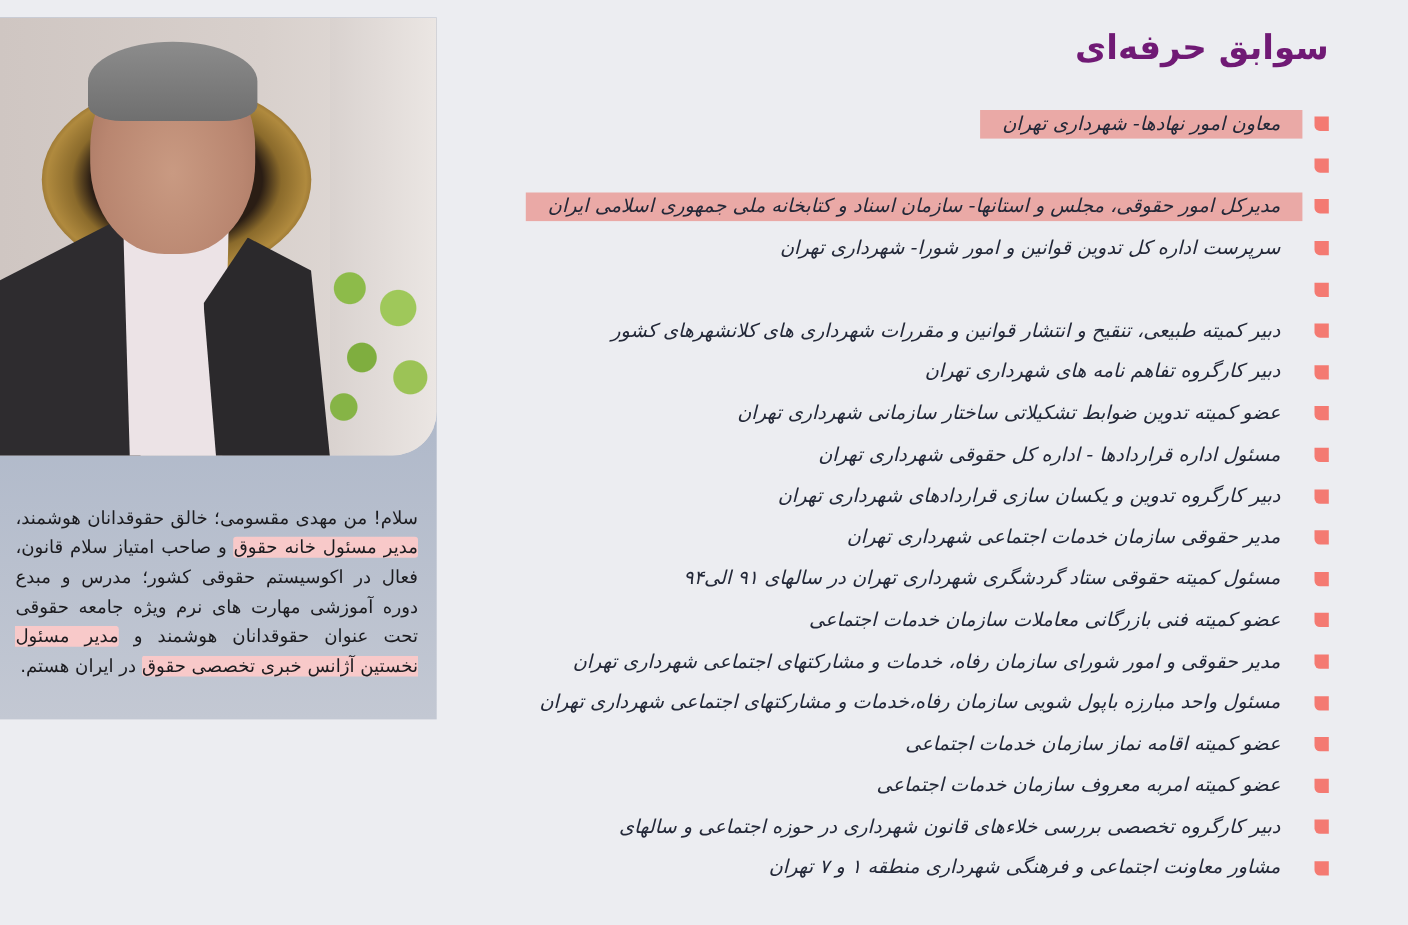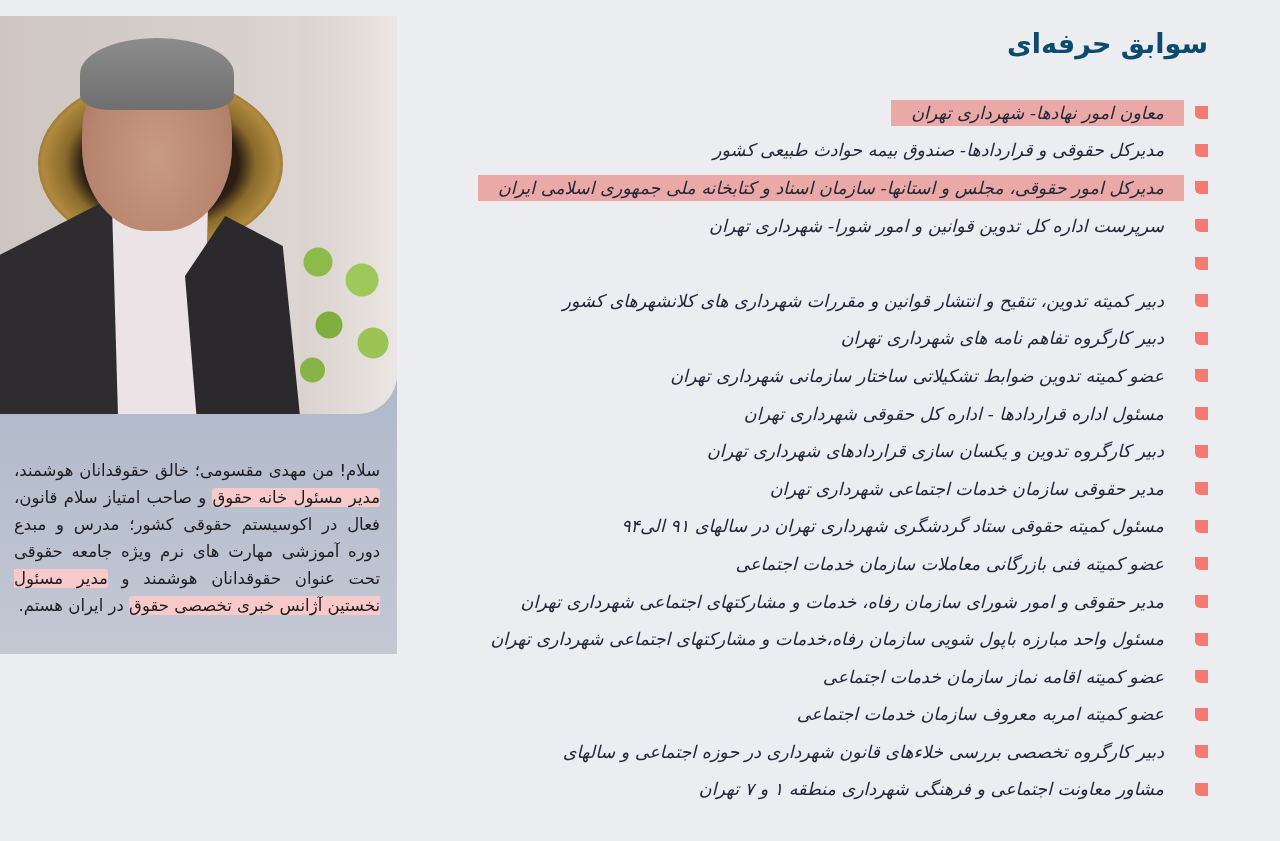--- a/index.html
+++ b/index.html
@@ -106,23 +106,23 @@
     }
     
     .content {
       position: absolute;
       right: 72px;
       top: 20px;
       width: 800px;
       direction: rtl;
     }
     .title {
-      font-size: 27px;
+      font-size: 31px;
       font-weight: bold;
-      color: #0c4a6e;
+      color: #701a75;
       margin: 0;
       padding-top: 4px;
       height: 54px;
       line-height: 40px;
       text-align: right;
     }
     .career-list {
       list-style: none;
       margin: 16px 0 0 0;
       padding: 0;
@@ -177,36 +177,35 @@
   <div class="content">
     <h1 class="title">سوابق حرفه‌ای</h1>
 
     <ul class="career-list">
       <li class="career-item">
           <span class="bullet"></span>
           <span class="career-text hl">معاون امور نهادها- شهرداری تهران</span>
         </li>
       <li class="career-item">
           <span class="bullet"></span>
-          <span class="career-text">مدیرکل حقوقی و قراردادها- صندوق بیمه حوادث طبیعی کشور</span>
         </li>
       <li class="career-item">
           <span class="bullet"></span>
           <span class="career-text hl">مدیرکل امور حقوقی، مجلس و استانها- سازمان اسناد و کتابخانه ملی جمهوری اسلامی ایران</span>
         </li>
       <li class="career-item">
           <span class="bullet"></span>
           <span class="career-text">سرپرست اداره کل تدوین قوانین و امور شورا- شهرداری تهران</span>
         </li>
       <li class="career-item">
           <span class="bullet"></span>
         </li>
       <li class="career-item">
           <span class="bullet"></span>
-          <span class="career-text">دبیر کمیته تدوین، تنقیح و انتشار قوانین و مقررات شهرداری های کلانشهرهای کشور</span>
+          <span class="career-text">دبیر کمیته طبیعی، تنقیح و انتشار قوانین و مقررات شهرداری های کلانشهرهای کشور</span>
         </li>
       <li class="career-item">
           <span class="bullet"></span>
           <span class="career-text">دبیر کارگروه تفاهم نامه های شهرداری تهران</span>
         </li>
       <li class="career-item">
           <span class="bullet"></span>
           <span class="career-text">عضو کمیته تدوین ضوابط تشکیلاتی ساختار سازمانی شهرداری تهران</span>
         </li>
       <li class="career-item">

